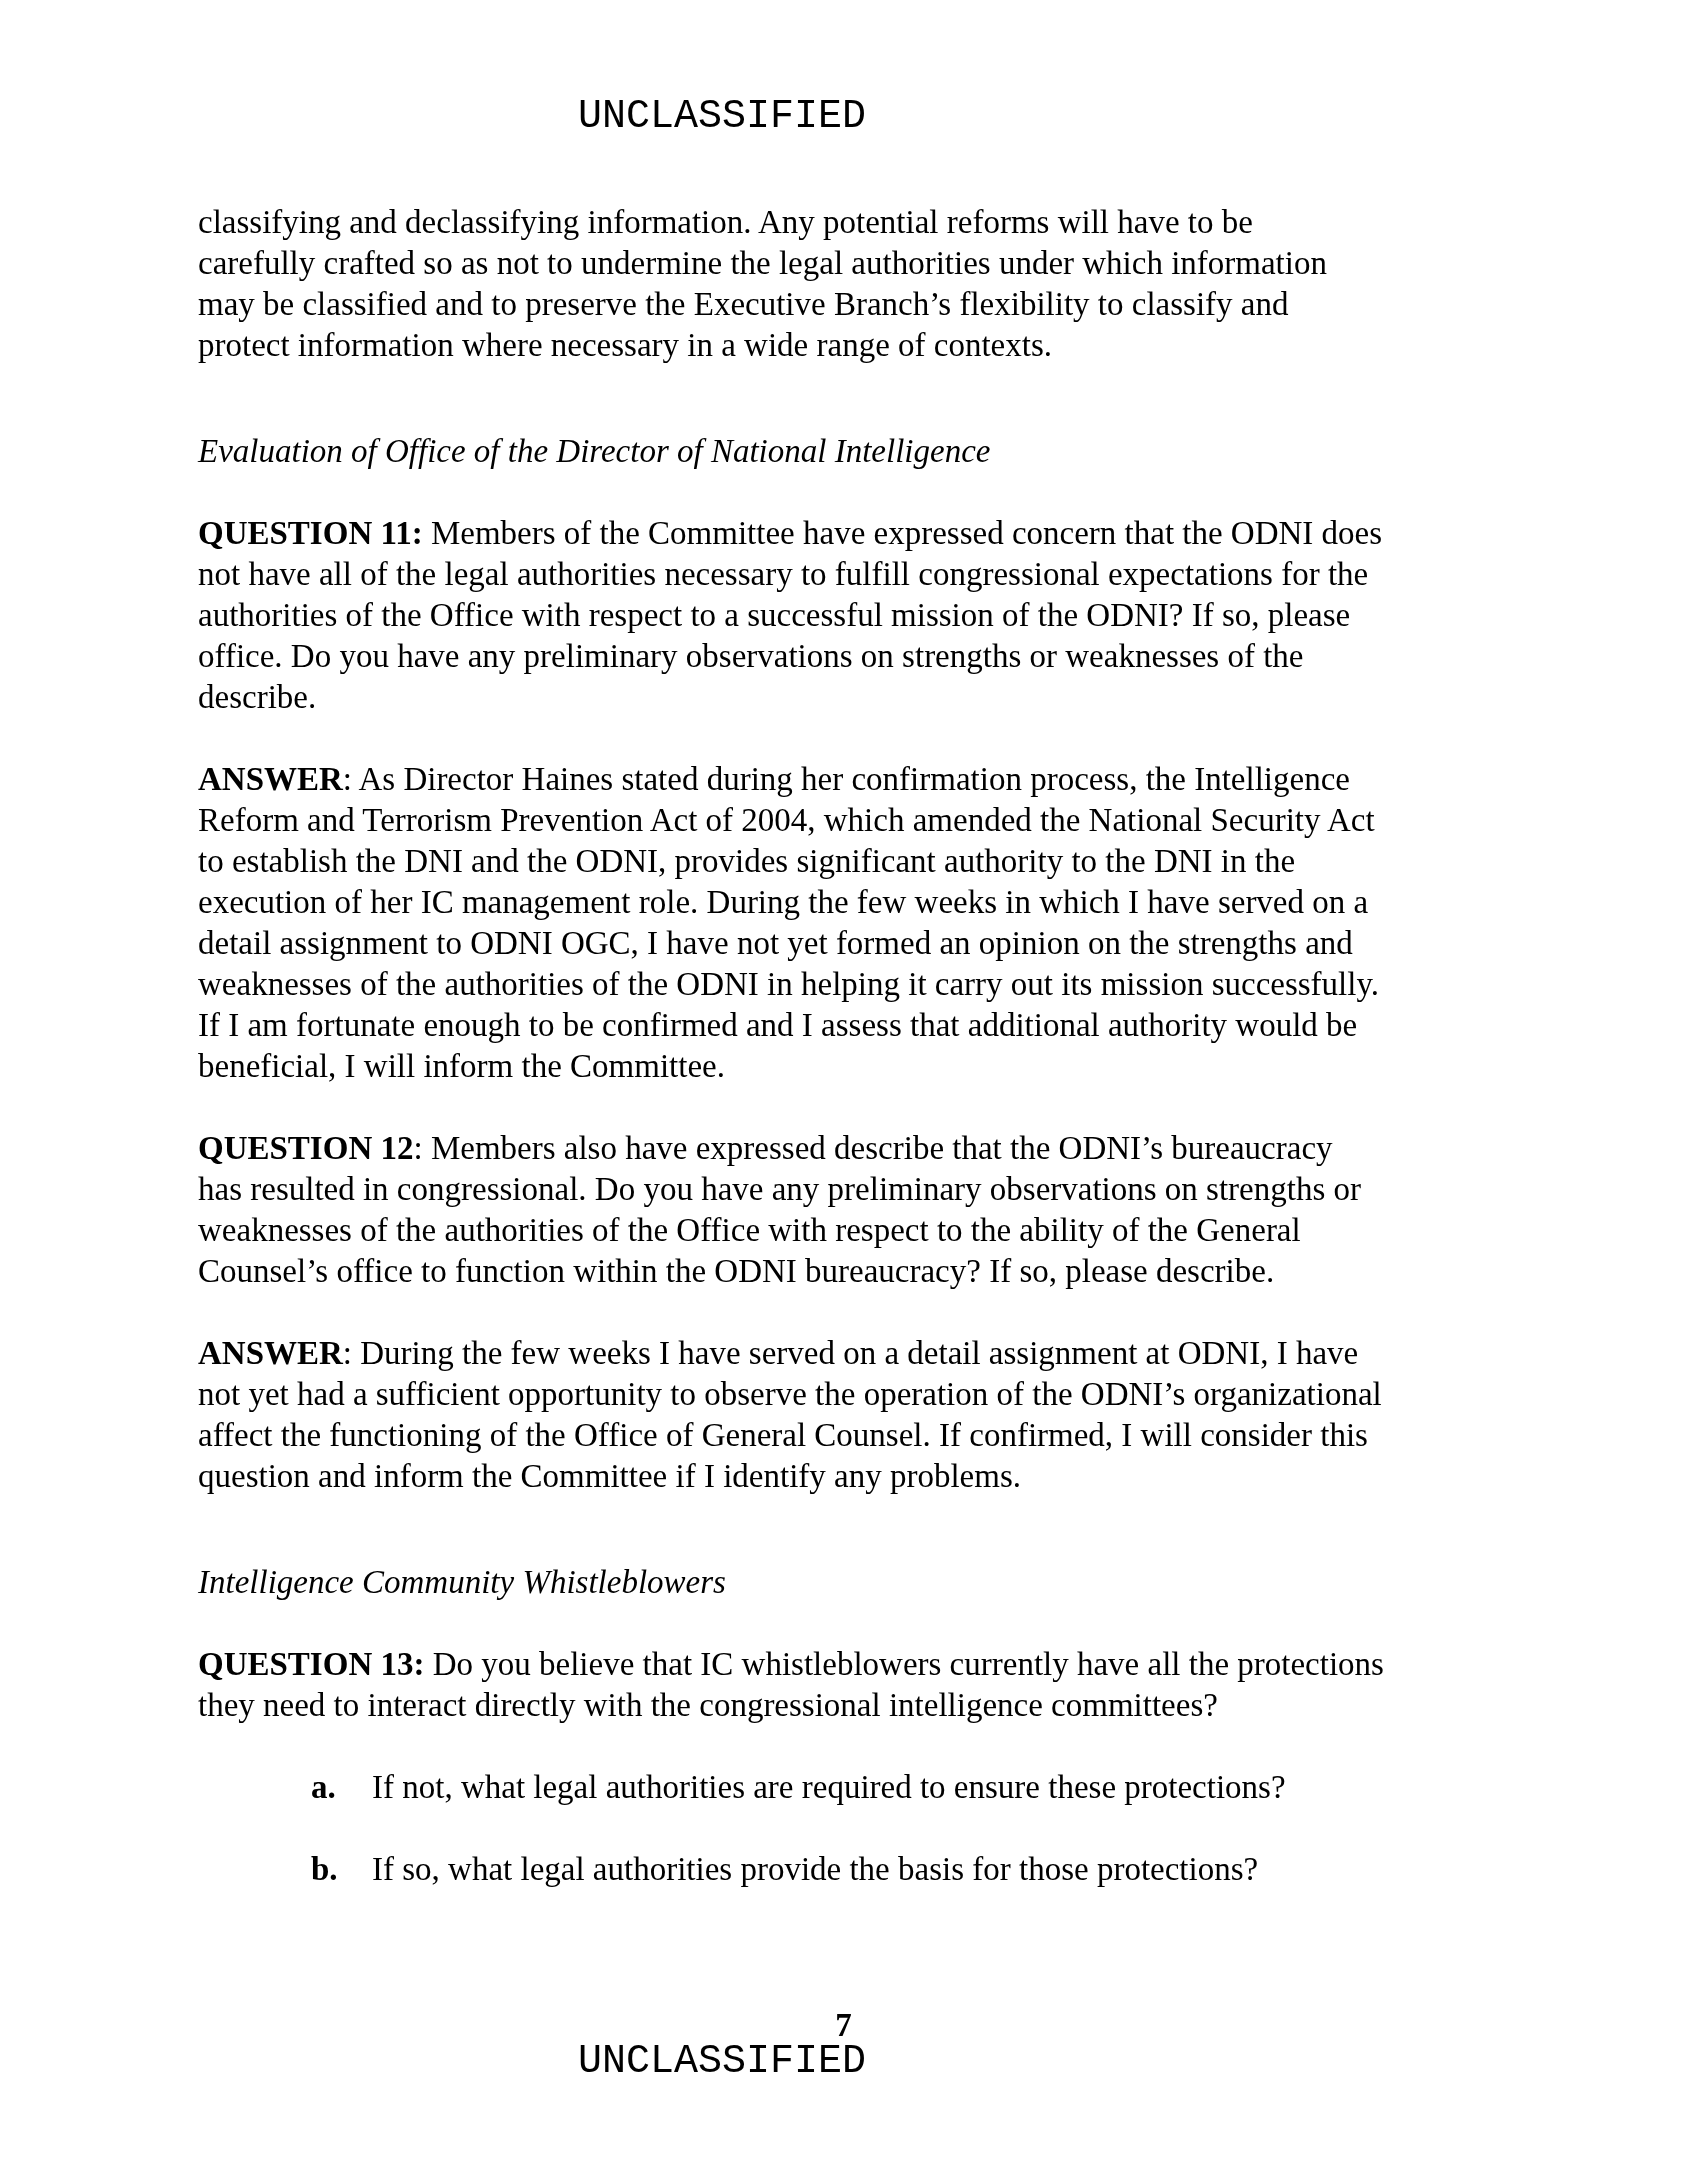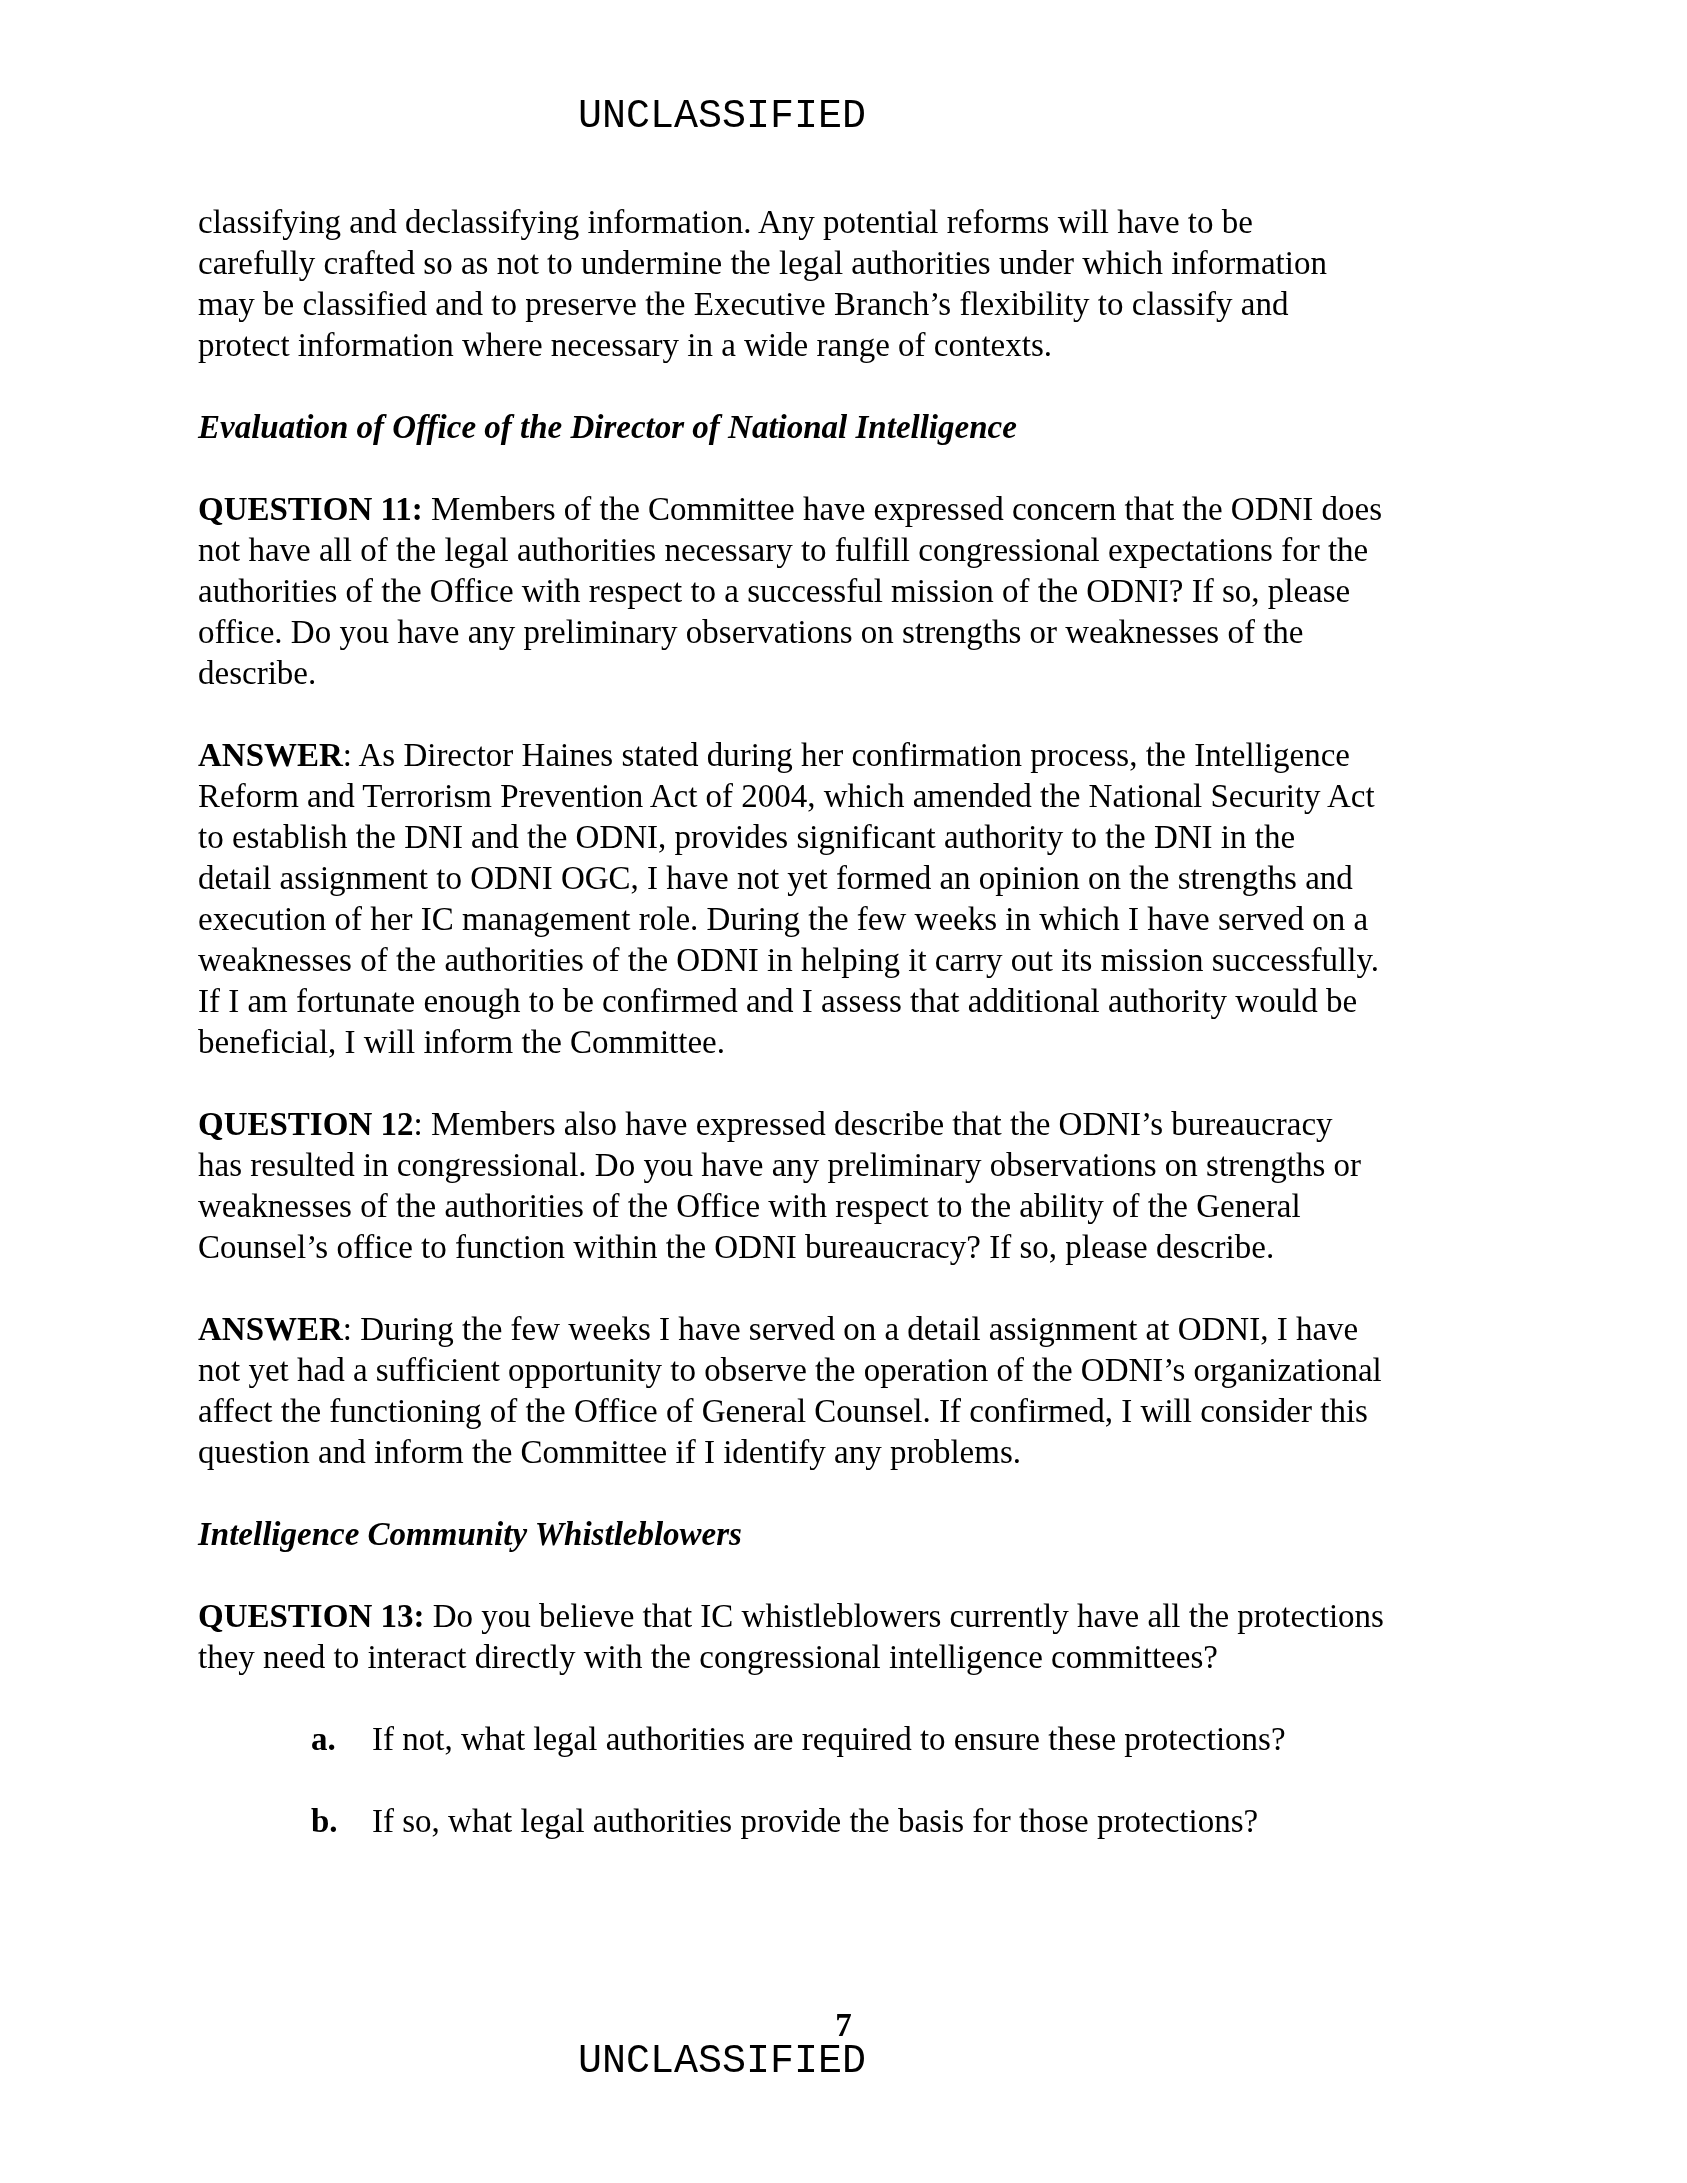--- a/index.html
+++ b/index.html
@@ -46,24 +46,25 @@
       font-size: 33px;
       line-height: 41px;
     }
     .line {
       white-space: nowrap;
       height: 41px;
     }
     .gap { height: 41px; }
     .b { font-weight: bold; margin-top: 30px; }
     .heading {
-      font-weight: bold;
+      font-weight: normal;
       font-style: italic;
       white-space: nowrap;
       height: 41px;
+      margin-top: 24px;
     }
     .sub-item {
       position: relative;
       padding-left: 113px;
       white-space: nowrap;
       height: 41px;
     }
     .sub-item .marker {
       position: absolute;
       left: 113px;
@@ -98,22 +99,22 @@
     <div class="line">authorities of the Office with respect to a successful mission of the ODNI? If so, please</div>
     <div class="line">office. Do you have any preliminary observations on strengths or weaknesses of the</div>
     <div class="line">describe.</div>
   </div>
   <div class="gap"></div>
 
   <div>
     <div class="line"><span class="b">ANSWER</span><span>: As Director Haines stated during her confirmation process, the Intelligence</span></div>
     <div class="line">Reform and Terrorism Prevention Act of 2004, which amended the National Security Act</div>
     <div class="line">to establish the DNI and the ODNI, provides significant authority to the DNI in the</div>
+    <div class="line">execution of her IC management role. During the few weeks in which I have served on a</div>
     <div class="line">detail assignment to ODNI OGC, I have not yet formed an opinion on the strengths and</div>
-    <div class="line">execution of her IC management role. During the few weeks in which I have served on a</div>
     <div class="line">weaknesses of the authorities of the ODNI in helping it carry out its mission successfully.</div>
     <div class="line">If I am fortunate enough to be confirmed and I assess that additional authority would be</div>
     <div class="line">beneficial, I will inform the Committee.</div>
   </div>
   <div class="gap"></div>
 
   <div>
     <div class="line"><span class="b">QUESTION 12</span><span>: Members also have expressed describe that the ODNI’s bureaucracy</span></div>
     <div class="line">has resulted in congressional. Do you have any preliminary observations on strengths or</div>
     <div class="line">weaknesses of the authorities of the Office with respect to the ability of the General</div>

